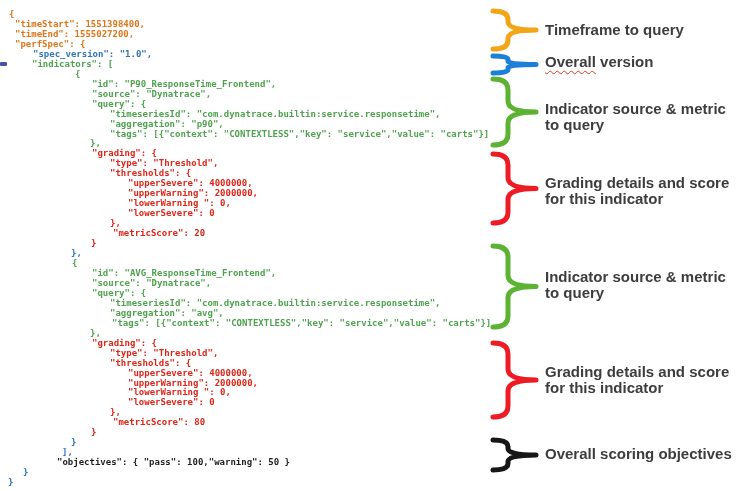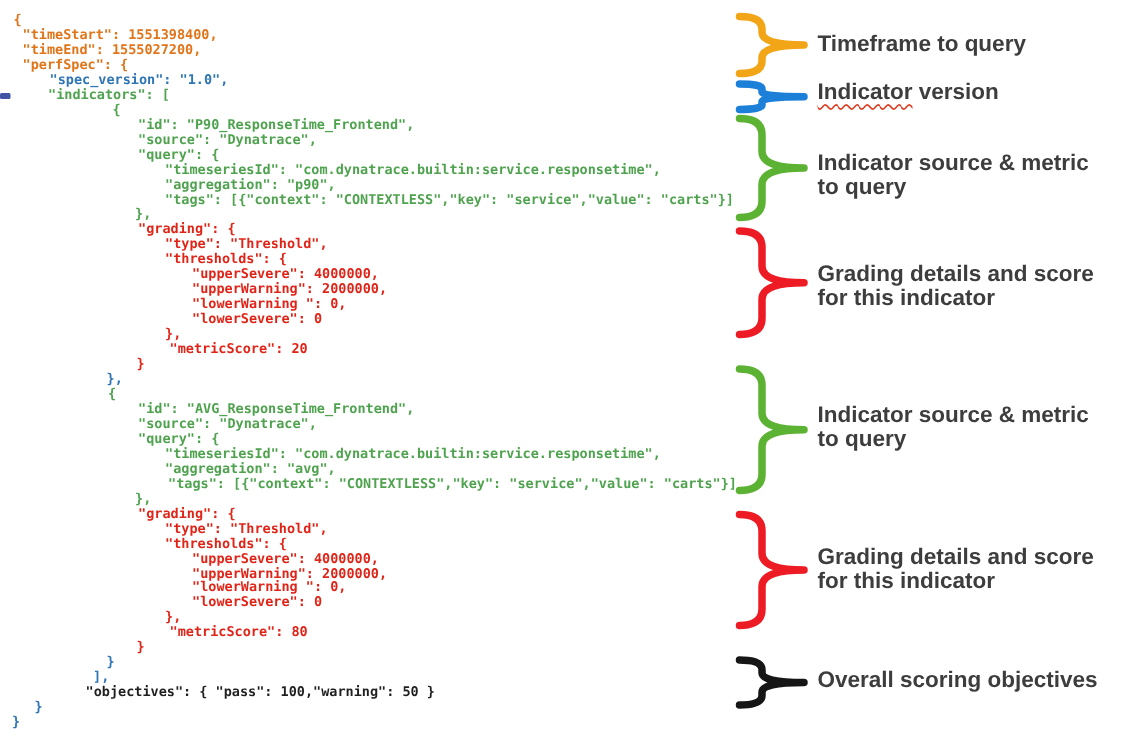--- a/index.html
+++ b/index.html
@@ -86,21 +86,21 @@
         <svg width="56" height="44" viewBox="0 0 56 44" xmlns="http://www.w3.org/2000/svg">
           <path d="M 7 3 Q 22 3 22 11.5 L 22 13.5 Q 22 22 50 22 Q 22 22 22 30.5 L 22 32.5 Q 22 41 7 41" fill="none" stroke="#F2A516" stroke-width="5" stroke-linecap="round" stroke-linejoin="round"></path>
         </svg>
       </div>
       <div class="ann-label" style="top: 22px; width: 230px; color: rgb(61, 61, 61);">Timeframe to query</div>
       <div class="annotation-brace" style="top: 53px;">
         <svg width="56" height="23" viewBox="0 0 56 23" xmlns="http://www.w3.org/2000/svg">
           <path d="M 7 3 Q 22 3 22 6.25 L 22 8.25 Q 22 11.5 50 11.5 Q 22 11.5 22 14.75 L 22 16.75 Q 22 20 7 20" fill="none" stroke="#1C80D9" stroke-width="5" stroke-linecap="round" stroke-linejoin="round"></path>
         </svg>
       </div>
-      <div class="ann-label" style="top: 54px; width: 230px; color: rgb(61, 61, 61);"><span class="misspelled">Indicator</span> version</div>
+      <div class="ann-label" style="top: 54px; width: 230px; color: rgb(61, 61, 61);"><span class="misspelled">Overall</span> version</div>
       <div class="annotation-brace" style="top: 76px;">
         <svg width="56" height="72" viewBox="0 0 56 72" xmlns="http://www.w3.org/2000/svg">
           <path d="M 7 3 Q 22 3 22 14 L 22 25 Q 22 36 50 36 Q 22 36 22 47 L 22 58 Q 22 69 7 69" fill="none" stroke="#5CB233" stroke-width="5" stroke-linecap="round" stroke-linejoin="round"></path>
         </svg>
       </div>
       <div class="ann-label" style="top: 101px; width: 195px; color: rgb(61, 61, 61);">Indicator source &amp; metric to query</div>
       <div class="annotation-brace" style="top: 151px;">
         <svg width="56" height="75" viewBox="0 0 56 75" xmlns="http://www.w3.org/2000/svg">
           <path d="M 7 3 Q 22 3 22 14 L 22 26.5 Q 22 37.5 50 37.5 Q 22 37.5 22 48.5 L 22 61 Q 22 72 7 72" fill="none" stroke="#ED1C24" stroke-width="5" stroke-linecap="round" stroke-linejoin="round"></path>
         </svg>

